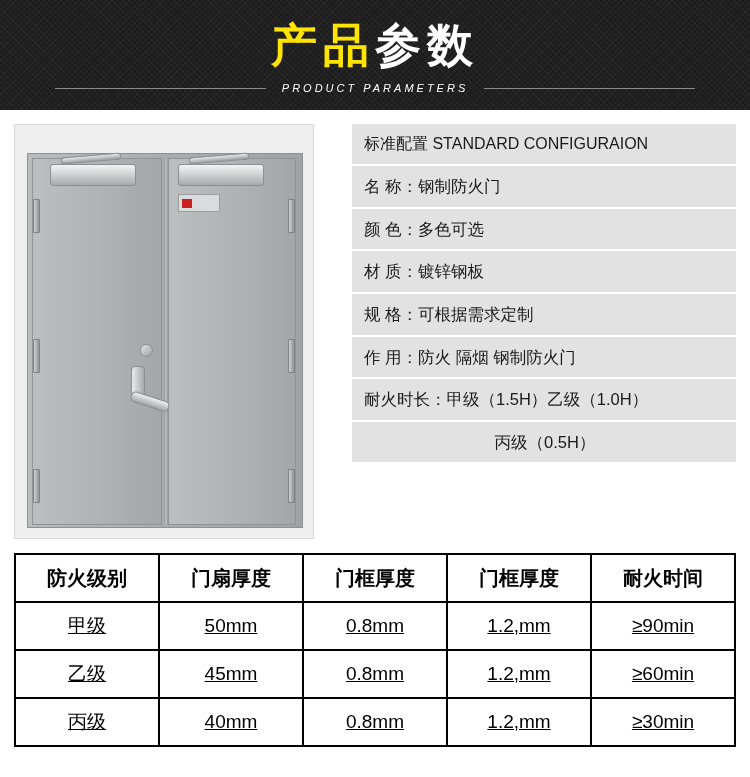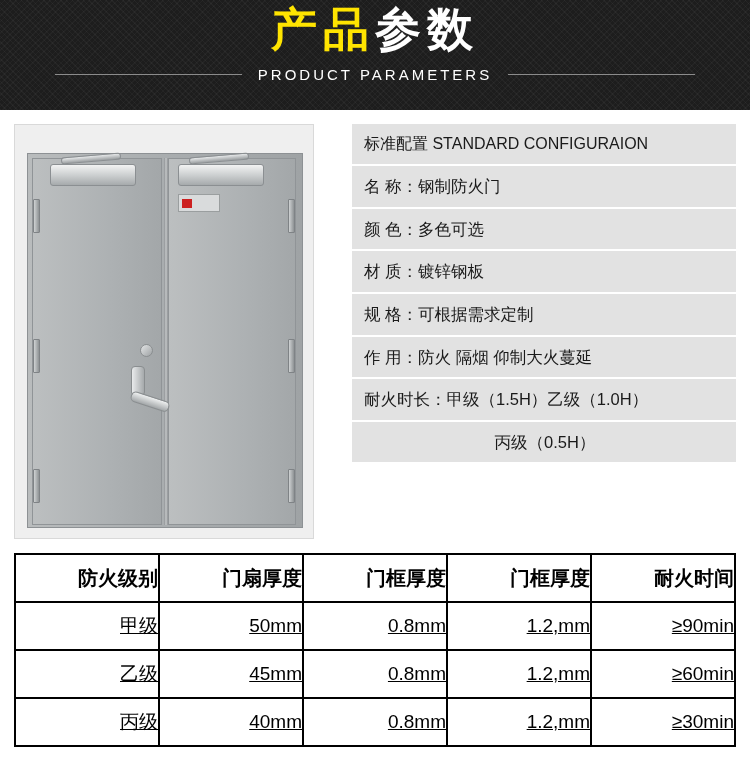--- a/index.html
+++ b/index.html
@@ -21,20 +21,21 @@
     position: relative;
     width: 750px;
     height: 110px;
     background-color: #1d1d1d;
     background-image:
       repeating-linear-gradient(45deg, rgba(255,255,255,0.035) 0px, rgba(255,255,255,0.035) 1px, rgba(0,0,0,0) 1px, rgba(0,0,0,0) 4px),
       repeating-linear-gradient(-45deg, rgba(255,255,255,0.03) 0px, rgba(255,255,255,0.03) 1px, rgba(0,0,0,0) 1px, rgba(0,0,0,0) 4px);
     display: flex;
     flex-direction: column;
     align-items: center;
+    justify-content: center;
   }
   .banner-title {
     font-size: 46px;
     font-weight: bold;
     letter-spacing: 6px;
     line-height: 1;
     margin-top: 6px;
     white-space: nowrap;
   }
   .banner-title .cn-a { color: #ffe400; }
@@ -47,24 +48,25 @@
     width: 640px;
     margin-top: 14px;
   }
   .banner-rule {
     flex: 1 1 auto;
     height: 1px;
     background: #8b8b8b;
   }
   .banner-sub {
     color: #ffffff;
-    font-size: 15px;
+    font-size: 11px;
     letter-spacing: 3px;
     padding: 0 16px;
     white-space: nowrap;
+    font-style: italic;
   }
 
   
   .content {
     position: relative;
     padding: 14px 14px 0 14px;
     display: flex;
     gap: 12px;
     align-items: flex-start;
   }
@@ -200,21 +202,21 @@
   .table-wrap {
     margin: 14px 14px 0 14px;
   }
   table.params {
     width: 722px;
     border-collapse: collapse;
     table-layout: fixed;
   }
   table.params th, table.params td {
     border: 2px solid #000000;
-    text-align: right;
+    text-align: center;
     font-size: 19px;
     color: #000000;
     height: 48px;
     padding: 2px 0;
   }
   table.params th {
     font-weight: bold;
     font-size: 20px;
   }
   table.params td { font-weight: normal; text-decoration: underline; }
@@ -270,21 +272,21 @@
         <div class="handle-lever"></div>
       </div>
     </div>
 
     <div class="spec-list">
       <div class="spec-row first">标准配置 STANDARD CONFIGURAION</div>
       <div class="spec-row">名      称：钢制防火门</div>
       <div class="spec-row">颜      色：多色可选</div>
       <div class="spec-row">材      质：镀锌钢板</div>
       <div class="spec-row">规      格：可根据需求定制</div>
-      <div class="spec-row">作      用：防火 隔烟 仰制大火蔓延</div>
+      <div class="spec-row">作      用：防火 隔烟 钢制防火门</div>
       <div class="spec-row">耐火时长：甲级（1.5H）乙级（1.0H）</div>
       <div class="spec-row last">丙级（0.5H）</div>
     </div>
   </div>
 
   <div class="table-wrap">
     <table class="params">
       <thead>
         <tr>
           <th>防火级别</th>

